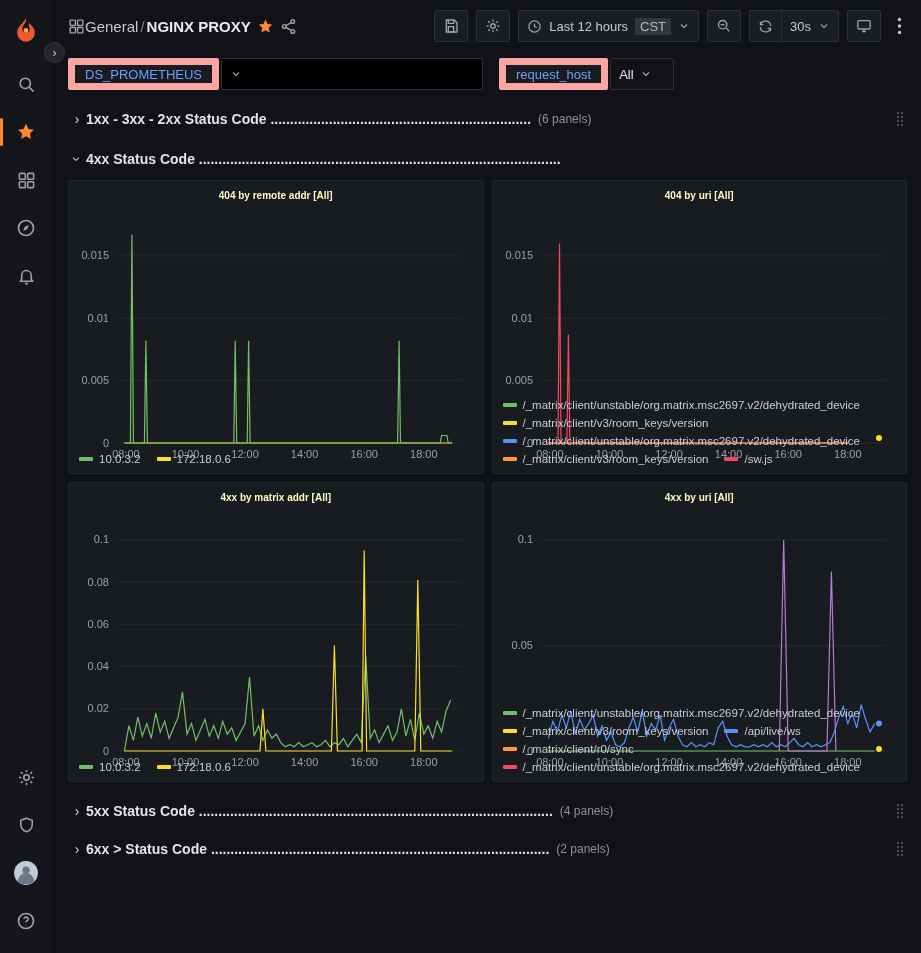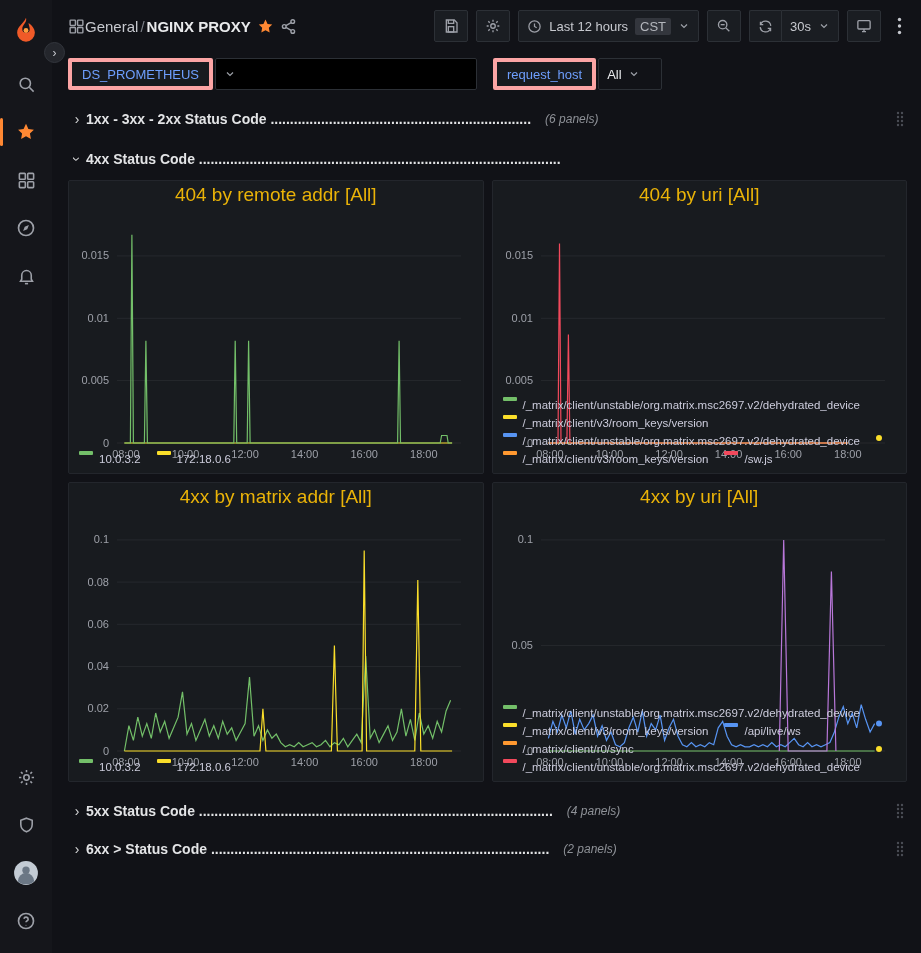--- a/index.html
+++ b/index.html
@@ -33,49 +33,49 @@
   .btn .ic{display:flex;align-items:center;color:#9da0a8}
   .tz-badge{background:#33363d;color:#b4b7bd;font-size:13px;padding:1px 5px;border-radius:2px}
   .split{display:flex}
   .split .btn:first-child{border-right:none;border-radius:2px 0 0 2px}
   .split .btn:last-child{border-radius:0 2px 2px 0}
   .kebab{border:none;background:transparent;min-width:20px;padding:0 2px}
   
   .submenu{display:flex;align-items:center;gap:16px;padding:6px 14px 10px 16px;flex-shrink:0}
   .var-group{display:flex;align-items:center;gap:2px}
   .var-label{height:32px;display:flex;align-items:center;padding:0 10px;background:#181b1f;
-    border:4px solid #fca5a5;border-radius:2px;color:#6e9fff;font-size:13px;cursor:pointer}
+    border:7px solid #fca5a5;border-radius:2px;color:#6e9fff;font-size:13px;cursor:pointer}
   .var-value{height:32px;display:flex;align-items:center;
     background:#000;border:1px solid #2c3036;border-radius:2px;min-width:262px;padding:0 8px;
     color:#ccccdc;cursor:pointer}
   .var-value.small{min-width:64px;background:#111217}
   .caret{color:#9da0a8;display:flex;align-items:center}
   
   .dash{flex:1;overflow:hidden;padding:2px 14px 0 16px;display:flex;flex-direction:column}
   .row-header{display:flex;align-items:center;height:30px;margin:2px 0;cursor:pointer;
     color:#d8d9da;border-radius:2px}
   .row-chev{width:18px;color:#d8d9da;font-size:14px;display:flex;justify-content:center}
   .row-chev.open{transform:rotate(90deg)}
   .row-title{font-weight:700;font-size:14px;color:#e3e4e6;white-space:nowrap;overflow:hidden;
     text-overflow:clip;max-width:640px}
-  .row-count{font-style:italic;color:#8e9197;font-size:12px;margin-left:14px;white-space:nowrap}
+  .row-count{color:#8e9197;font-size:12px;margin-left:7px;white-space:nowrap}
   .row-handle{margin-left:auto;color:#4a4d55;display:flex;align-items:center;cursor:grab;padding:0 2px}
   
   .grid{display:grid;grid-template-columns:1fr 1fr;gap:8px;margin:4px 0 8px}
   .panel{background:#181b1f;border:1px solid #23262c;border-radius:2px;display:flex;
     flex-direction:column;overflow:hidden}
   .panel.h1{height:294px}
   .panel.h2{height:300px}
-  .panel-title{height:28px;display:flex;align-items:center;justify-content:center;font-size:19px;
-    font-weight:400;color:#eab308;cursor:pointer;flex-shrink:0}
+  .panel-title{height:28px;display:flex;align-items:center;justify-content:center;font-size:10px;
+    font-weight:700;color:#fef9c3;cursor:pointer;flex-shrink:0}
   .chart{flex:1;min-height:110px;margin:2px 6px 0 2px;cursor:crosshair}
   .chart svg text{fill:#9da0a8;font-size:11px;font-family:"Liberation Sans","DejaVu Sans",sans-serif}
   .legend{display:flex;flex-wrap:wrap;align-items:flex-start;padding:4px 10px 6px;row-gap:2px;
     column-gap:16px;overflow:hidden;flex-shrink:0}
-  .legend-item{display:inline-flex;font-size:11.5px;color:#ccccdc;
+  .legend-item{display:inline-flex;align-items:center;font-size:11.5px;color:#ccccdc;
     white-space:nowrap;cursor:pointer;line-height:16px}
   .legend-item i{display:inline-block;width:14px;height:4px;border-radius:1px;margin-right:6px;flex-shrink:0}
 </style>
 </head>
 <body>
 
 <div class="app">
 
   <aside class="sidebar">
     <div class="side-icon" style="margin-bottom:14px">

